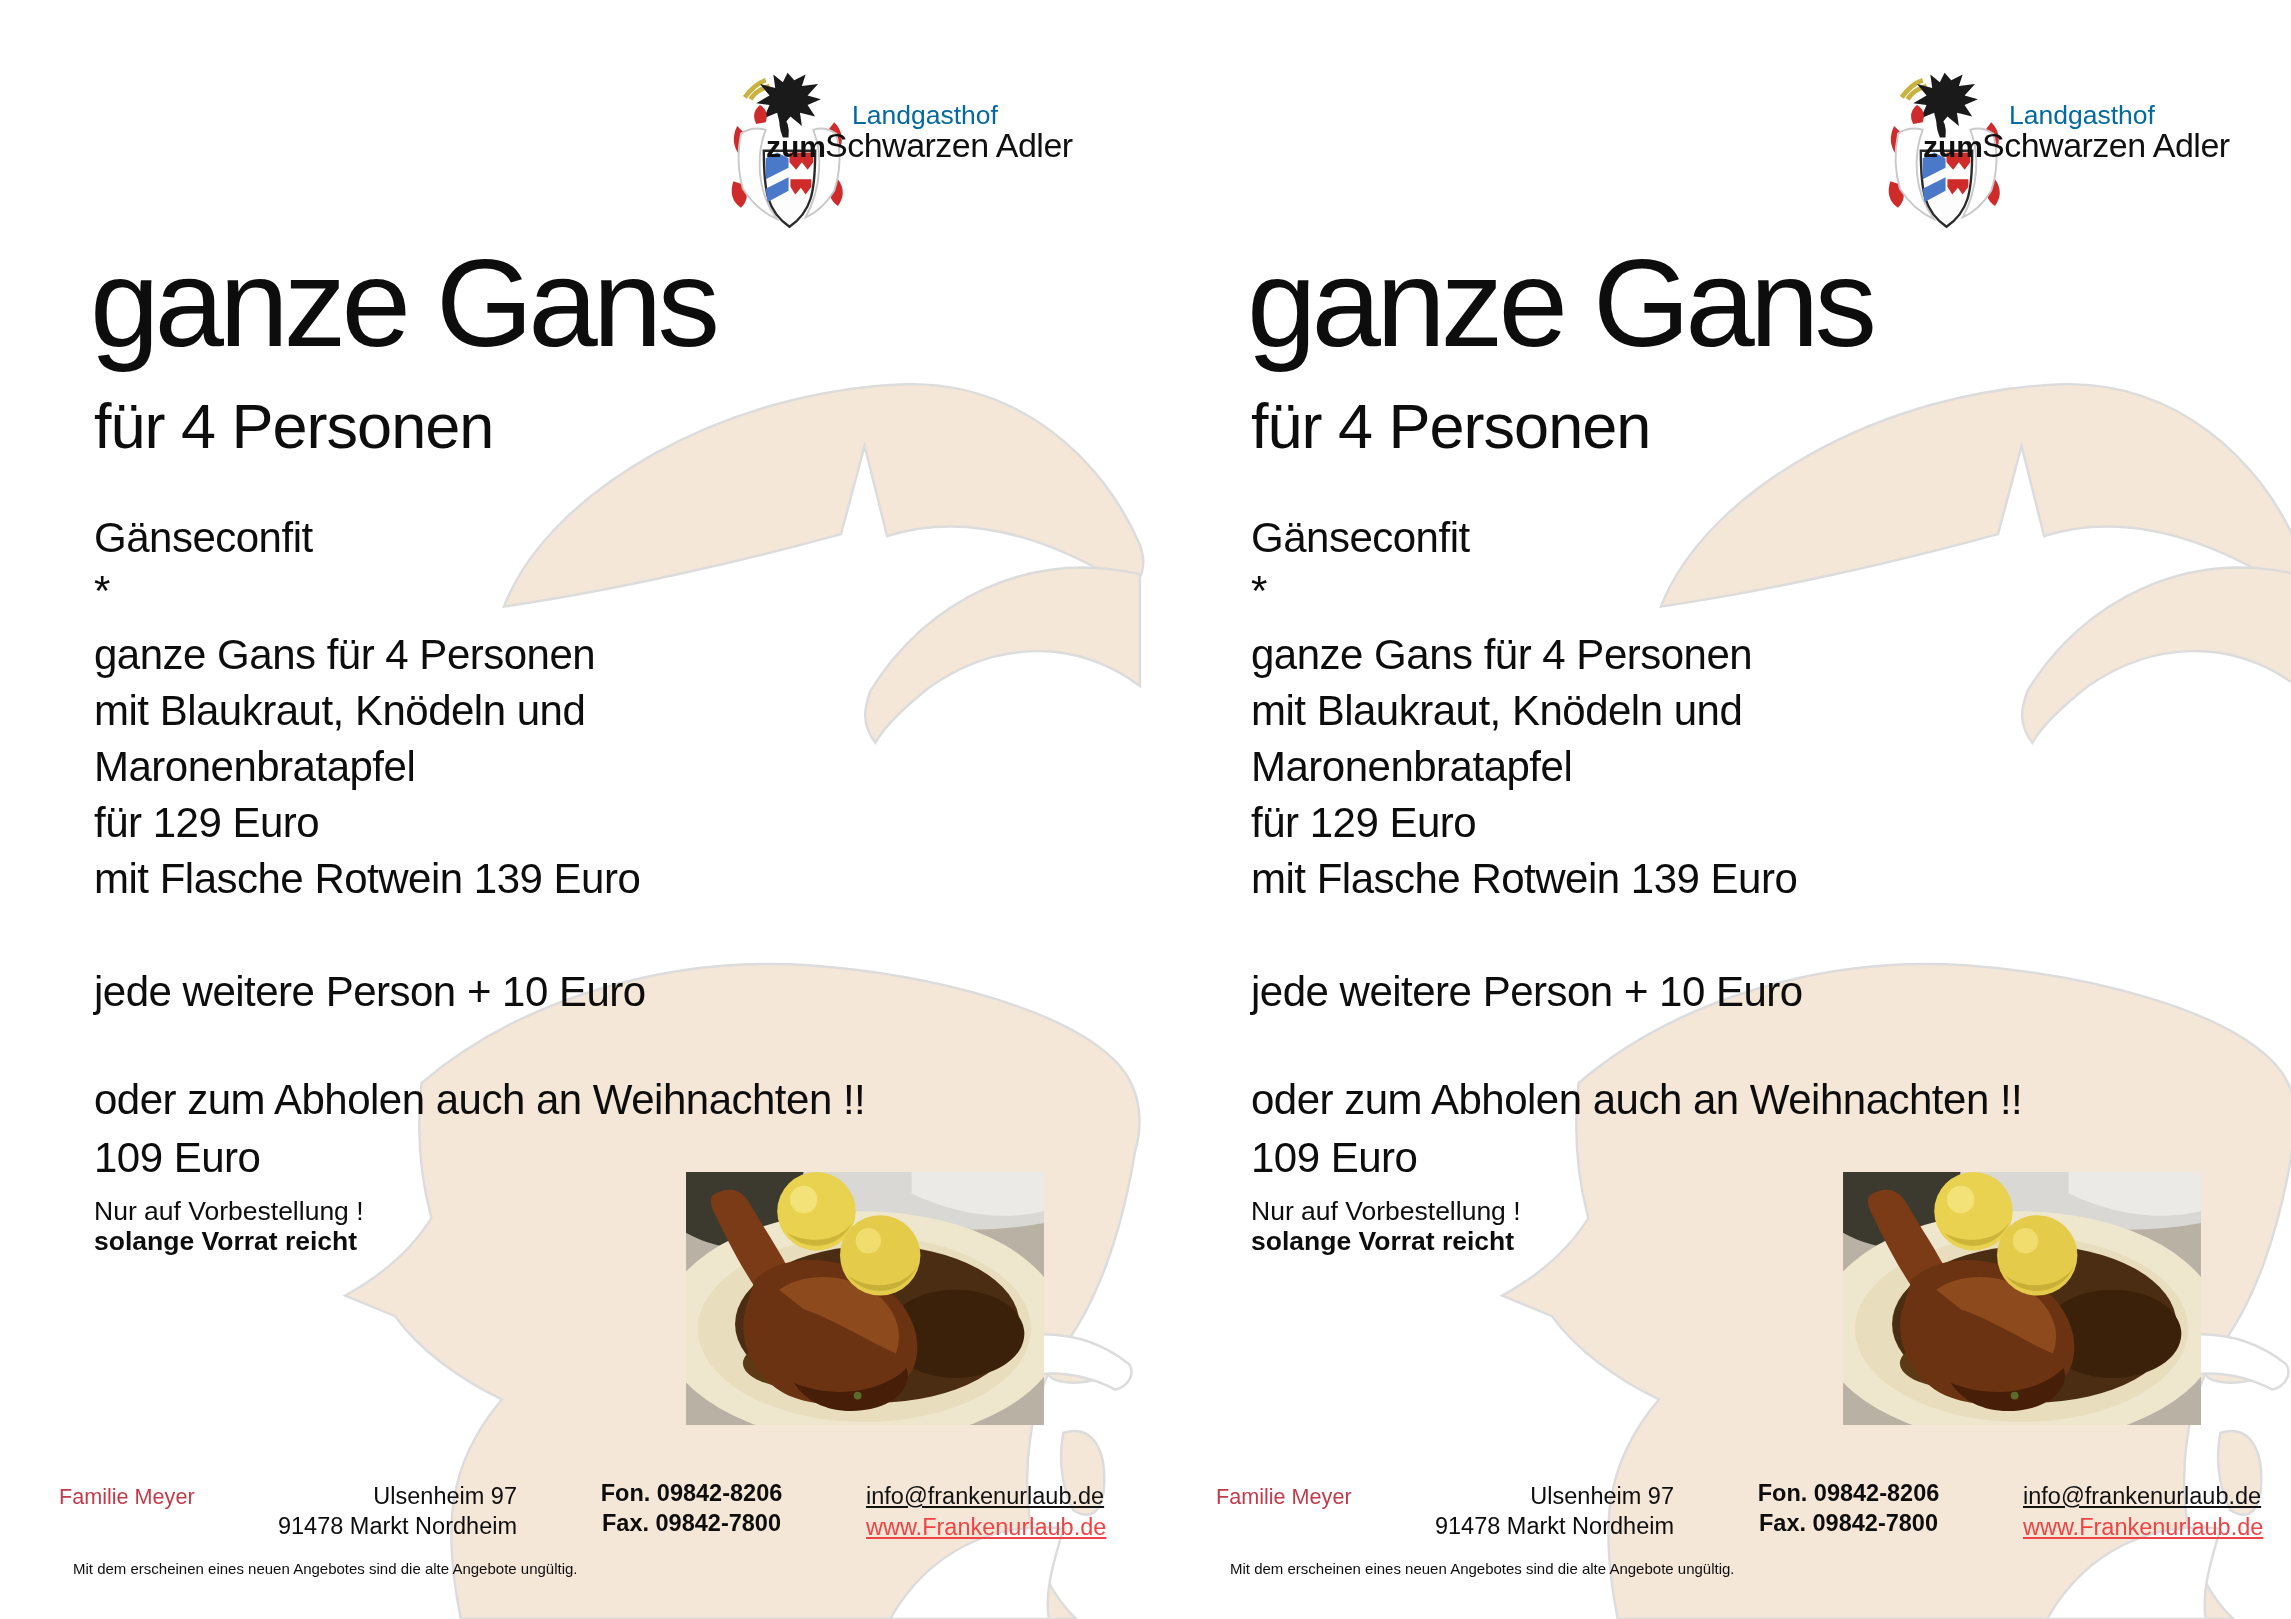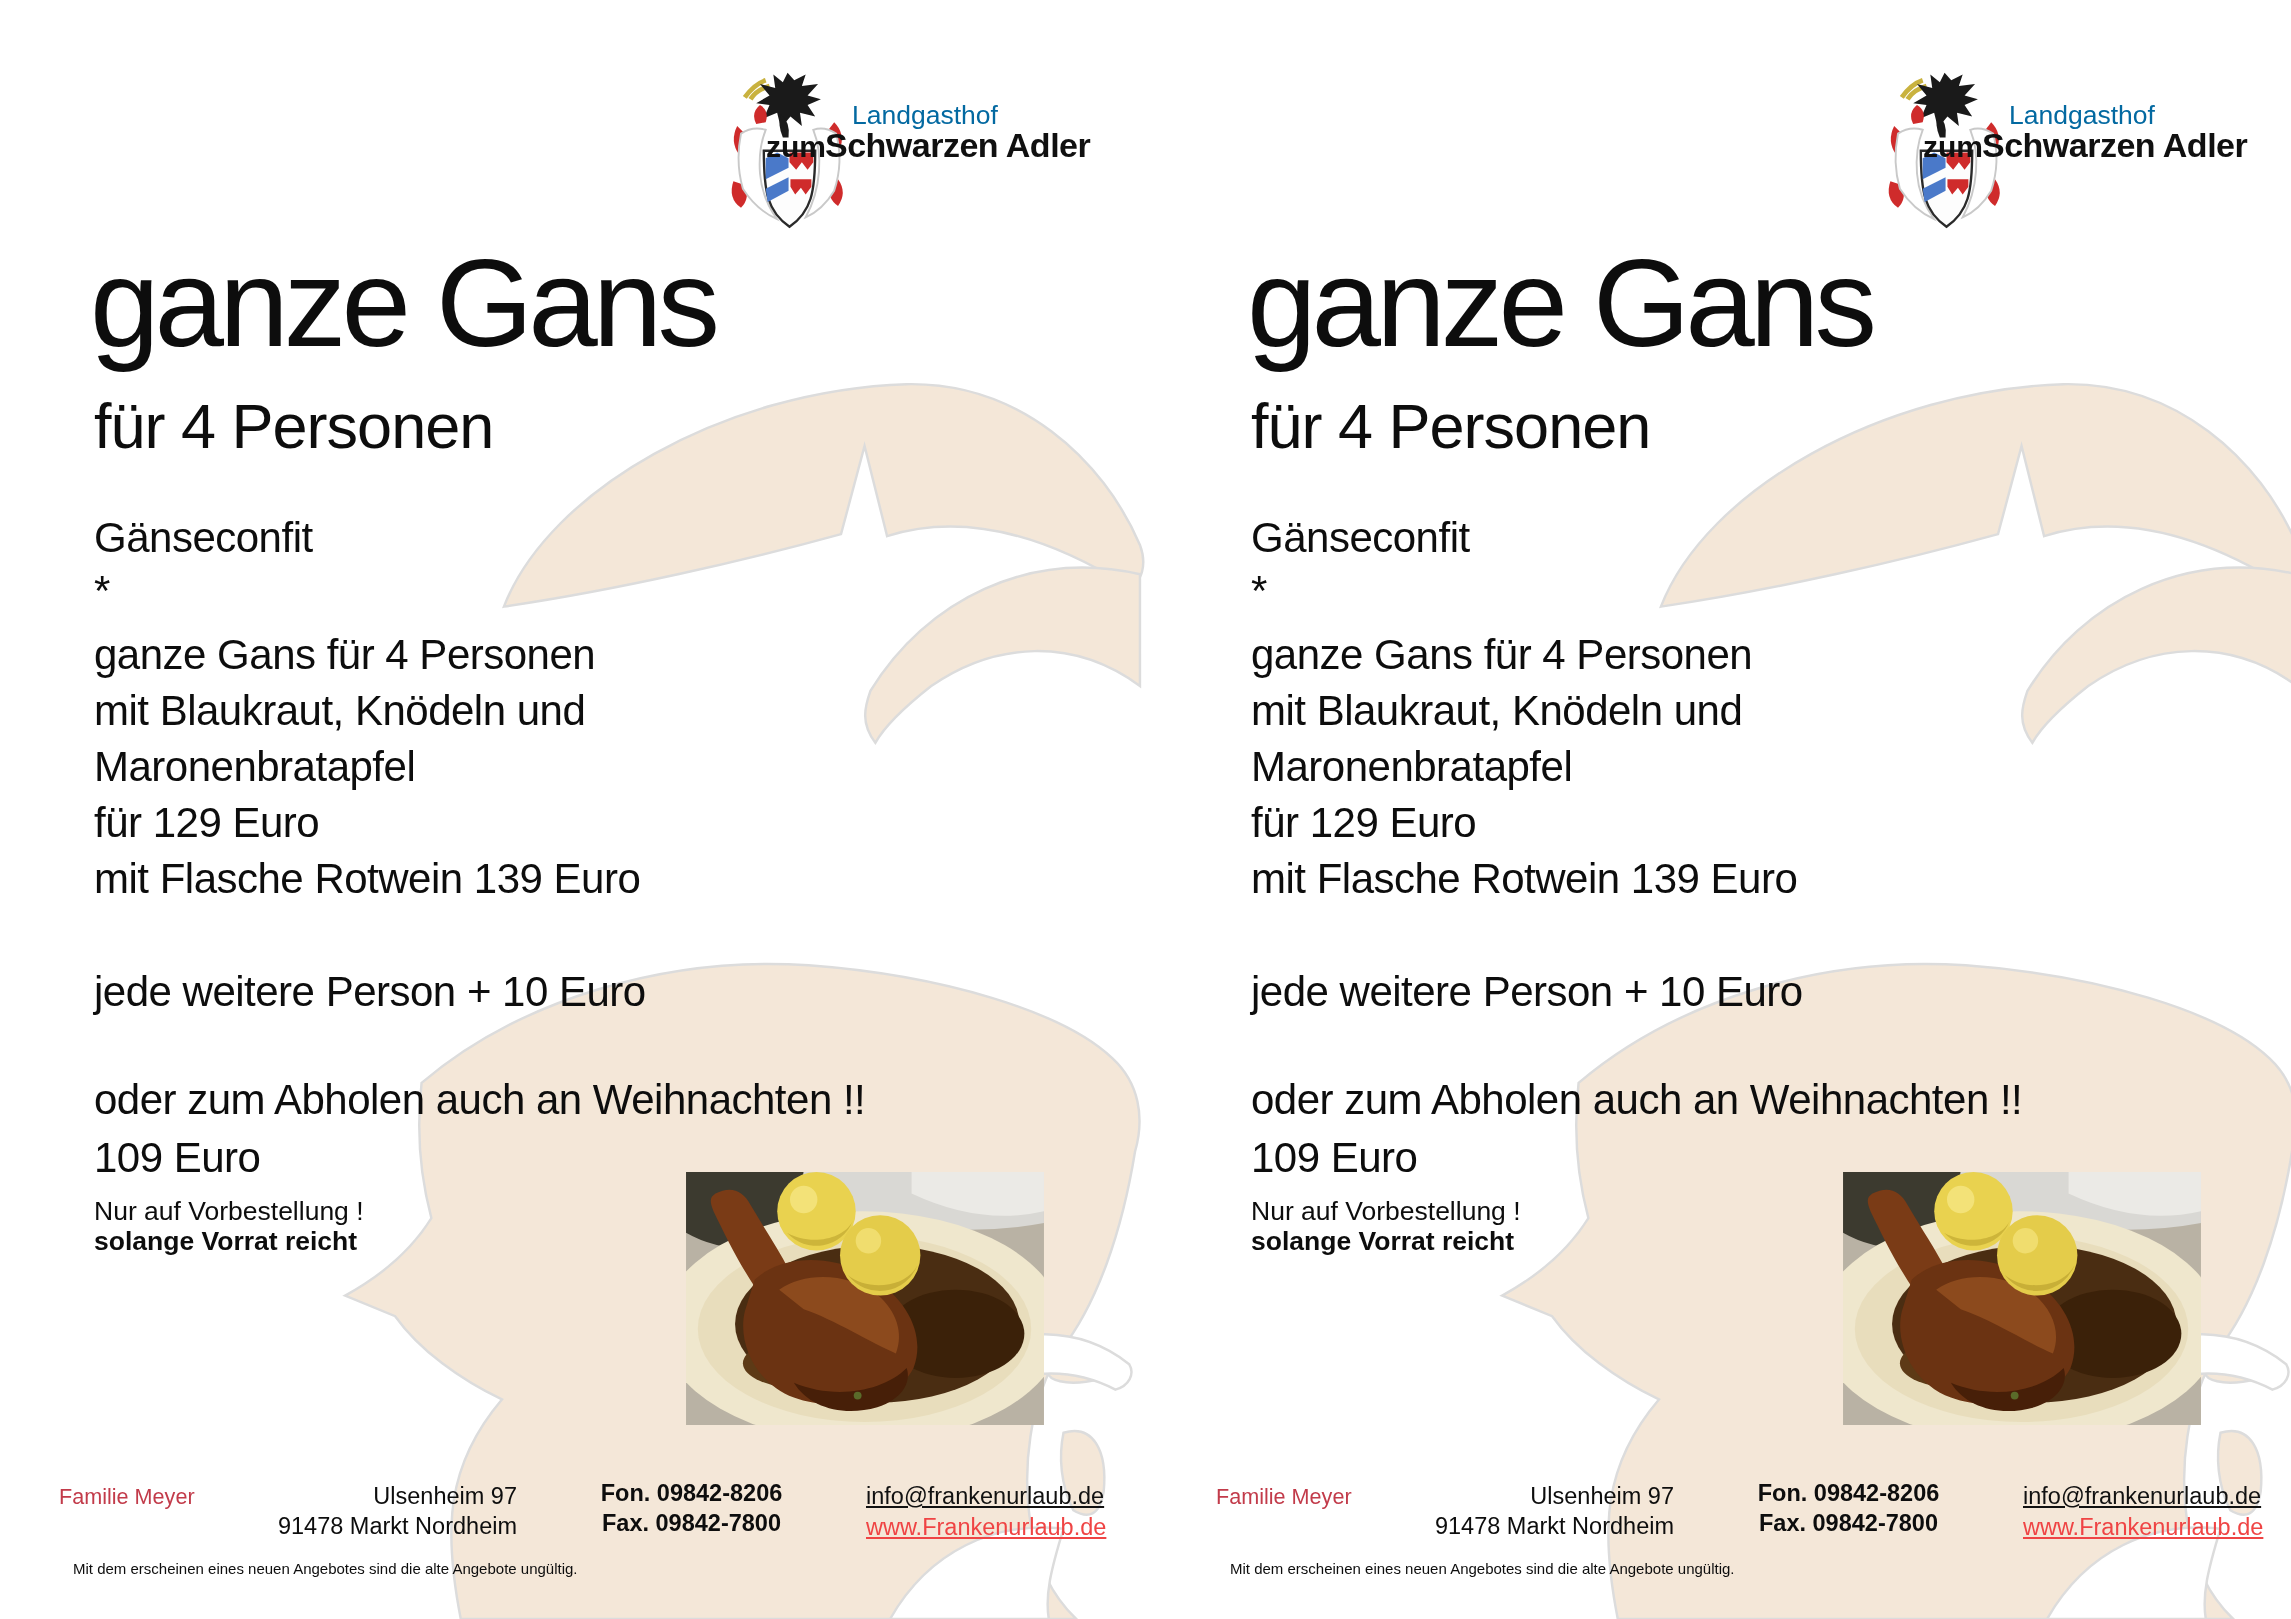--- a/index.html
+++ b/index.html
@@ -13,21 +13,21 @@
   .panel{position:absolute;top:0;width:1146px;height:1619px;overflow:hidden;background:#fff;}
   #panel-1{left:0;}
   #panel-2{left:1157px;}
 
   .wm{position:absolute;left:0;top:0;width:1146px;height:1619px;z-index:0;}
 
   .logo{position:absolute;left:727px;top:65px;width:372px;height:186px;z-index:2;}
   .crest{position:absolute;left:0;top:2px;width:125px;height:176px;}
   .logo-line1{position:absolute;left:125px;top:35px;font-size:26.5px;color:#0369a1;letter-spacing:0;}
   .logo-zum{position:absolute;left:39px;top:65px;font-size:30px;color:#101010;font-weight:bold;}
-  .logo-line2{position:absolute;left:98px;top:61px;font-size:34px;font-weight:bold;color:#101010;letter-spacing:-0.5px;}
+  .logo-line2{position:absolute;left:98px;top:61px;font-size:34px;font-weight:normal;color:#101010;letter-spacing:-0.5px;}
 
   .title{position:absolute;left:90px;top:237px;font-size:125px;line-height:1.05;letter-spacing:-4.9px;z-index:2;}
   .subtitle{position:absolute;left:94px;top:390px;font-size:63px;letter-spacing:-1px;z-index:2;}
 
   .mline{position:absolute;left:94px;font-size:42px;letter-spacing:-0.5px;z-index:2;white-space:nowrap;}
   .m-course{top:514px;}
   .m-star{top:567px;}
   .m-body{top:627px;line-height:56px;}
   .m-extra{top:968px;}
   .m-pickup{top:1076px;text-align:center;}

